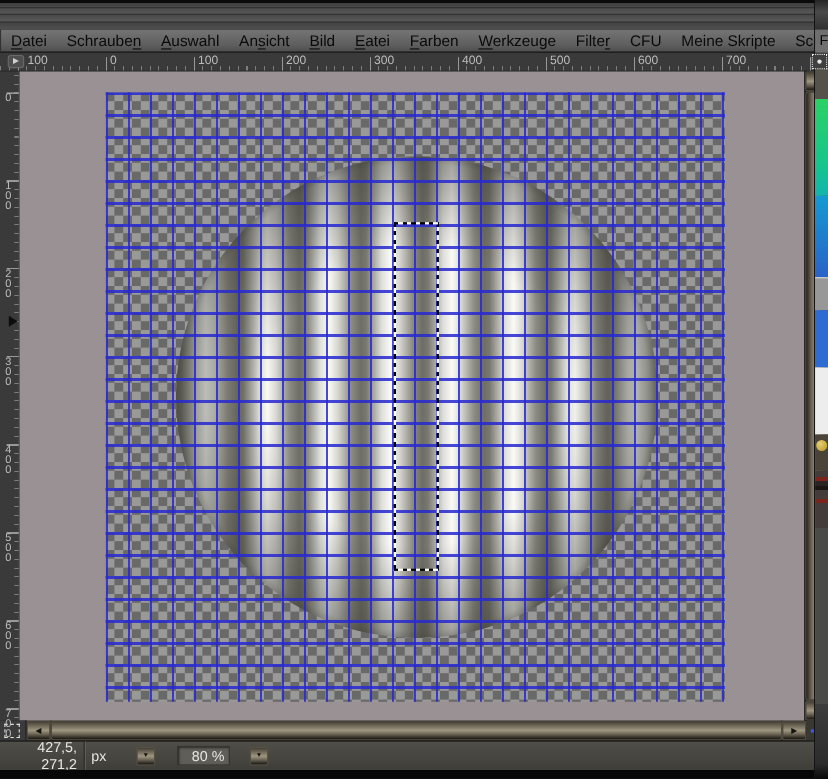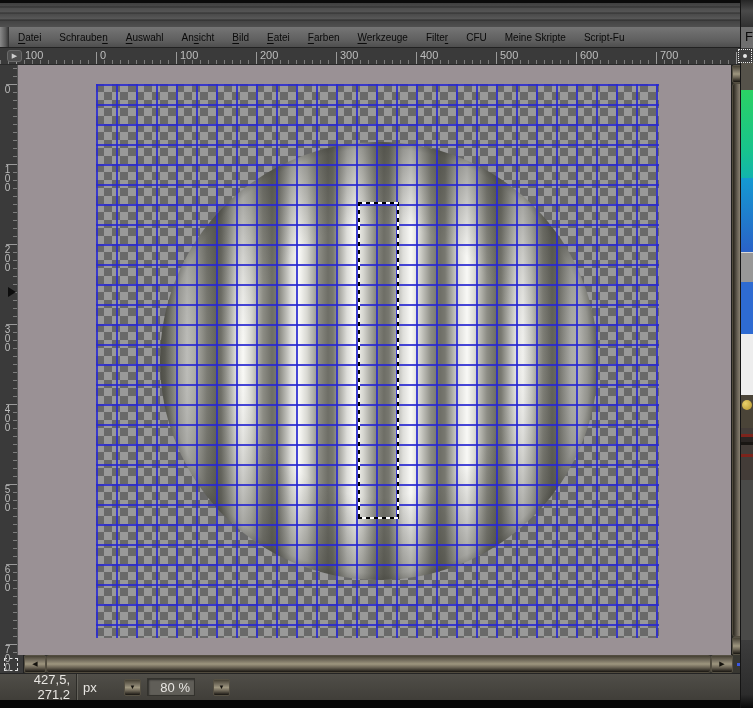--- a/index.html
+++ b/index.html
@@ -10,21 +10,21 @@
   
   .titlebar { height:27px; background:linear-gradient(180deg,
       #0a0a0a 0px,#0a0a0a 3px,#3f3f3f 3px,#474747 6px,#2e2e2e 7px,
       #4d4d4d 8px,#555 12px,#303030 13px,#4a4a4a 14px,#585858 19px,
       #2b2b2b 20px,#444 21px,#505050 27px); }
 
   
   .menubar { height:21px; background:linear-gradient(180deg,#757575,#5e5e5e 70%,#4e4e4e);
       border-bottom:1px solid #222; display:flex; align-items:center; position:relative; }
   .menubar-grip { width:9px; height:100%; background:linear-gradient(90deg,#8a8a8a,#5a5a5a 70%,#3c3c3c); border-right:1px solid #333; }
-  .menu-item { padding:0 9px; font-size:10px; color:#0a0a0a; white-space:nowrap; cursor:default; }
+  .menu-item { padding:0 9px; font-size:14px; color:#0a0a0a; white-space:nowrap; cursor:default; }
   .menu-item .mn { text-decoration:underline; text-underline-offset:2px; }
 
   
   .hruler { height:17px; background:#3a3a3a; position:relative; border-bottom:1px solid #2a2a2a; }
   .hruler::before { content:""; position:absolute; left:0; right:0; bottom:0; height:4px;
       background:repeating-linear-gradient(90deg,#7d7d7d 0 1px,transparent 1px 8px); }
   .hruler::after  { content:""; position:absolute; left:16px; right:0; bottom:0; height:12px;
       background:repeating-linear-gradient(90deg,#999 0 1px,transparent 1px 80px); }
   .ruler-origin { position:absolute; left:7px; top:2px; width:15px; height:12px; background:#4f4f4f;
       border:1px solid #6a6a6a; border-radius:3px; color:#cfcfcf; font-size:7px; line-height:10px;
@@ -96,21 +96,21 @@
   .nav-cross::after  { content:""; position:absolute; left:5px; top:0; width:3px; height:12px; background:#3a57e2; }
 
   
   .statusbar { height:27px; background:linear-gradient(180deg,#504e48,#403e39);
       border-top:1px solid #242424; display:flex; align-items:center; color:#e8e6e2; font-size:13px; }
   .pos-field { width:76px; text-align:right; padding-right:6px; }
   .sb-sep { width:0; height:100%; border-left:1px solid #2c2b27; border-right:1px solid #64625b; }
   .unit-field { width:46px; display:flex; align-items:center; padding-left:5px; gap:4px; }
   .mini-arrow-btn { width:17px; height:17px; display:flex; align-items:center; justify-content:center;
       font-size:6px; color:#14120d; border:1px solid #555043; border-radius:2px; }
-  .zoom-wrap { display:flex; align-items:center; margin-left:6px; gap:18px; }
+  .zoom-wrap { display:flex; align-items:center; margin-left:20px; gap:18px; }
   .zoom-box { width:48px; height:18px; background:#605e58; box-shadow:inset 1px 1px 2px rgba(0,0,0,0.55);
       border:1px solid #33322d; text-align:right; padding:1px 4px 0 0; }
   .title-field { margin-left:8px; white-space:nowrap; overflow:hidden; }
 
   .bottomstrip { height:8px; background:#070707; }
 
   
   .bg-sliver { position:absolute; top:0; right:0; width:13px; height:708px; z-index:20;
       border-left:1px solid #141414; display:flex; flex-direction:column; }
   .sl { flex:none; }

